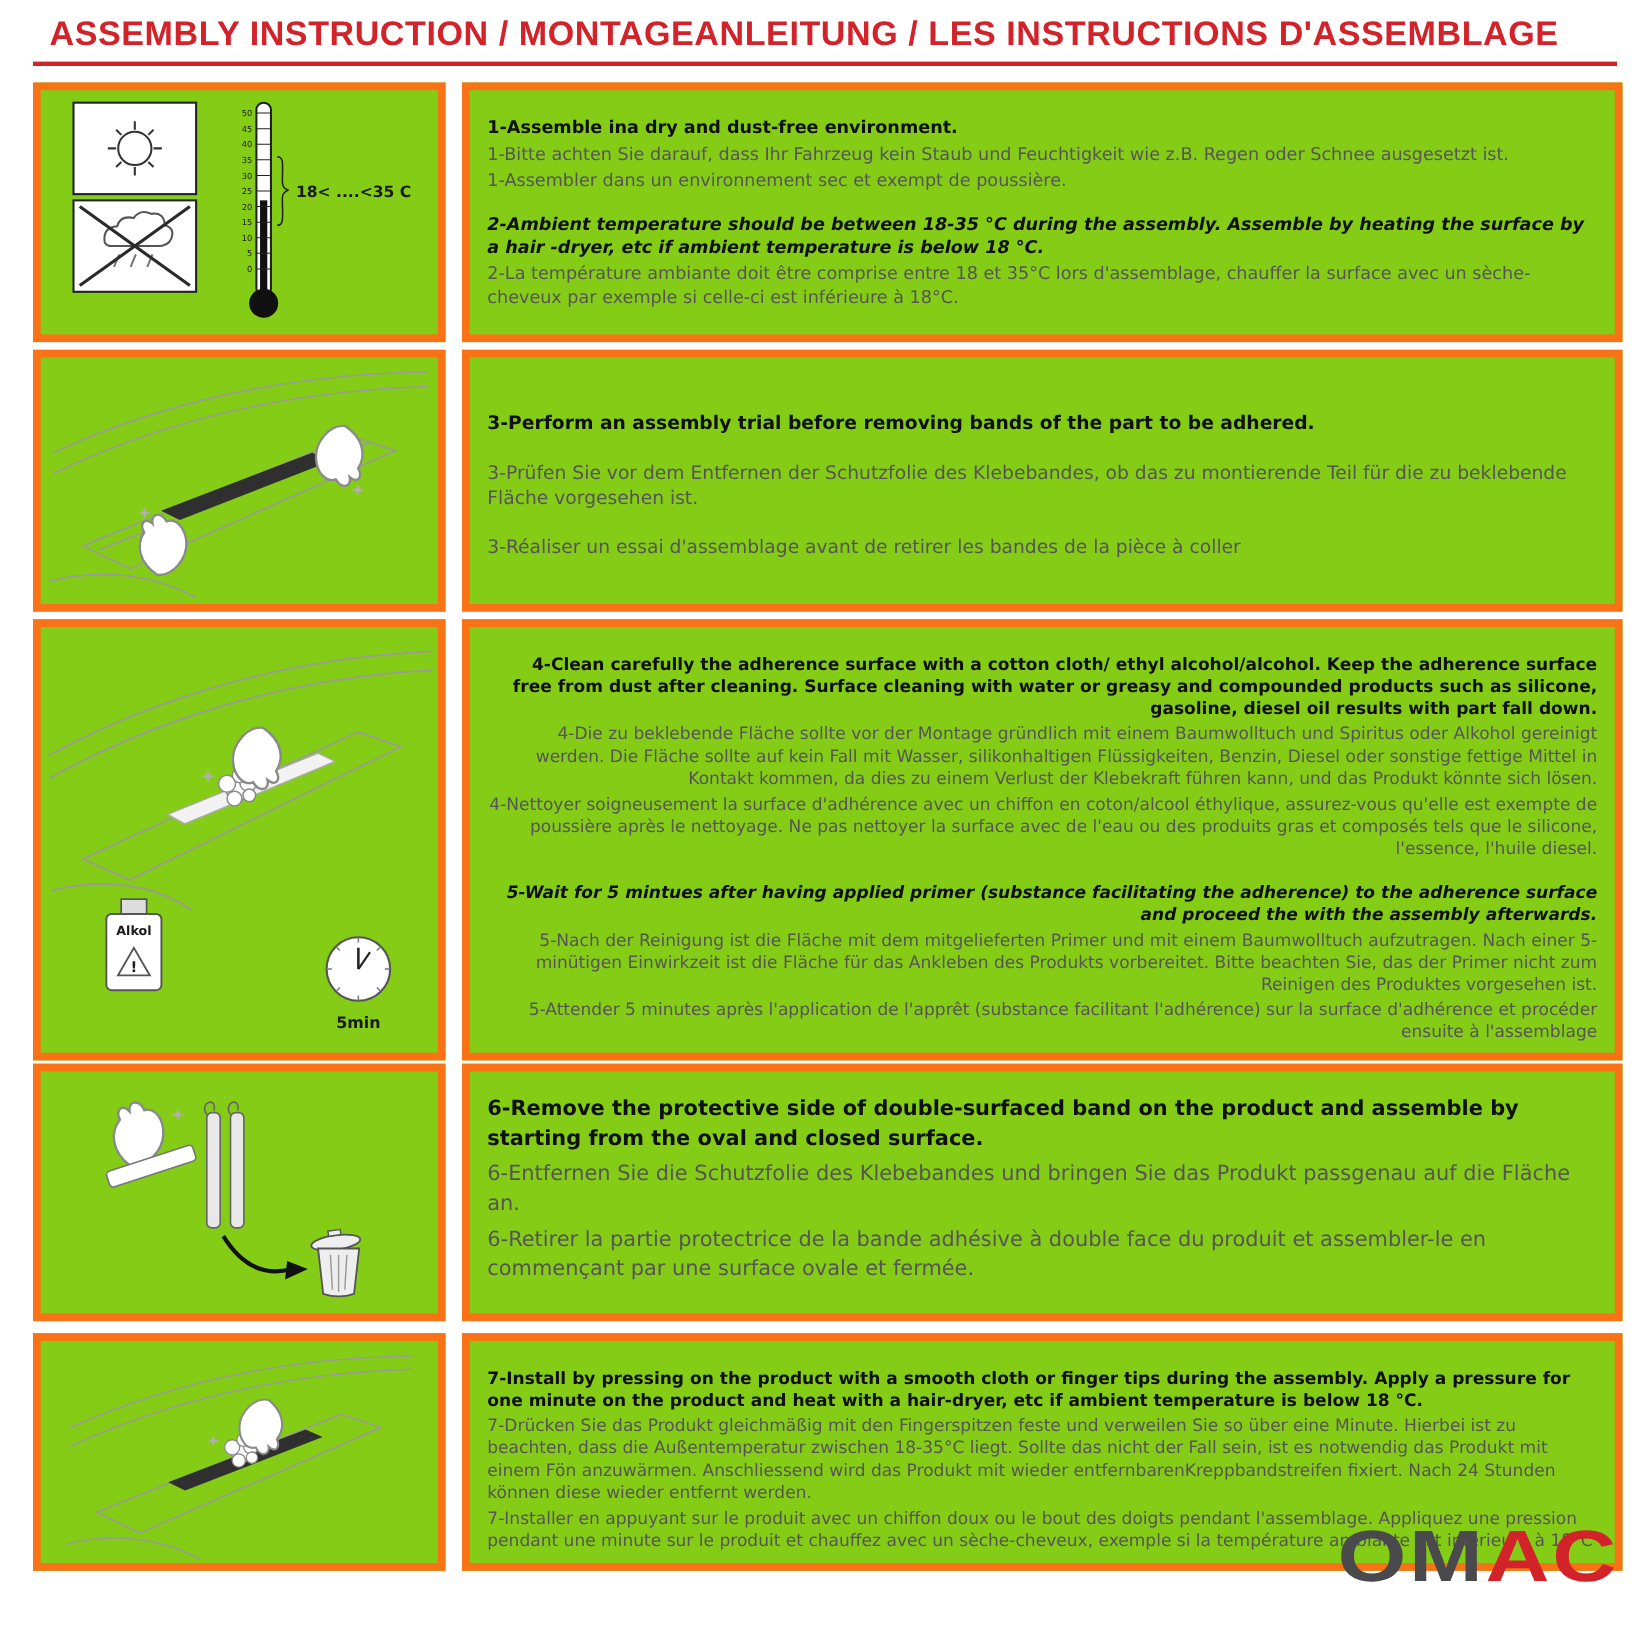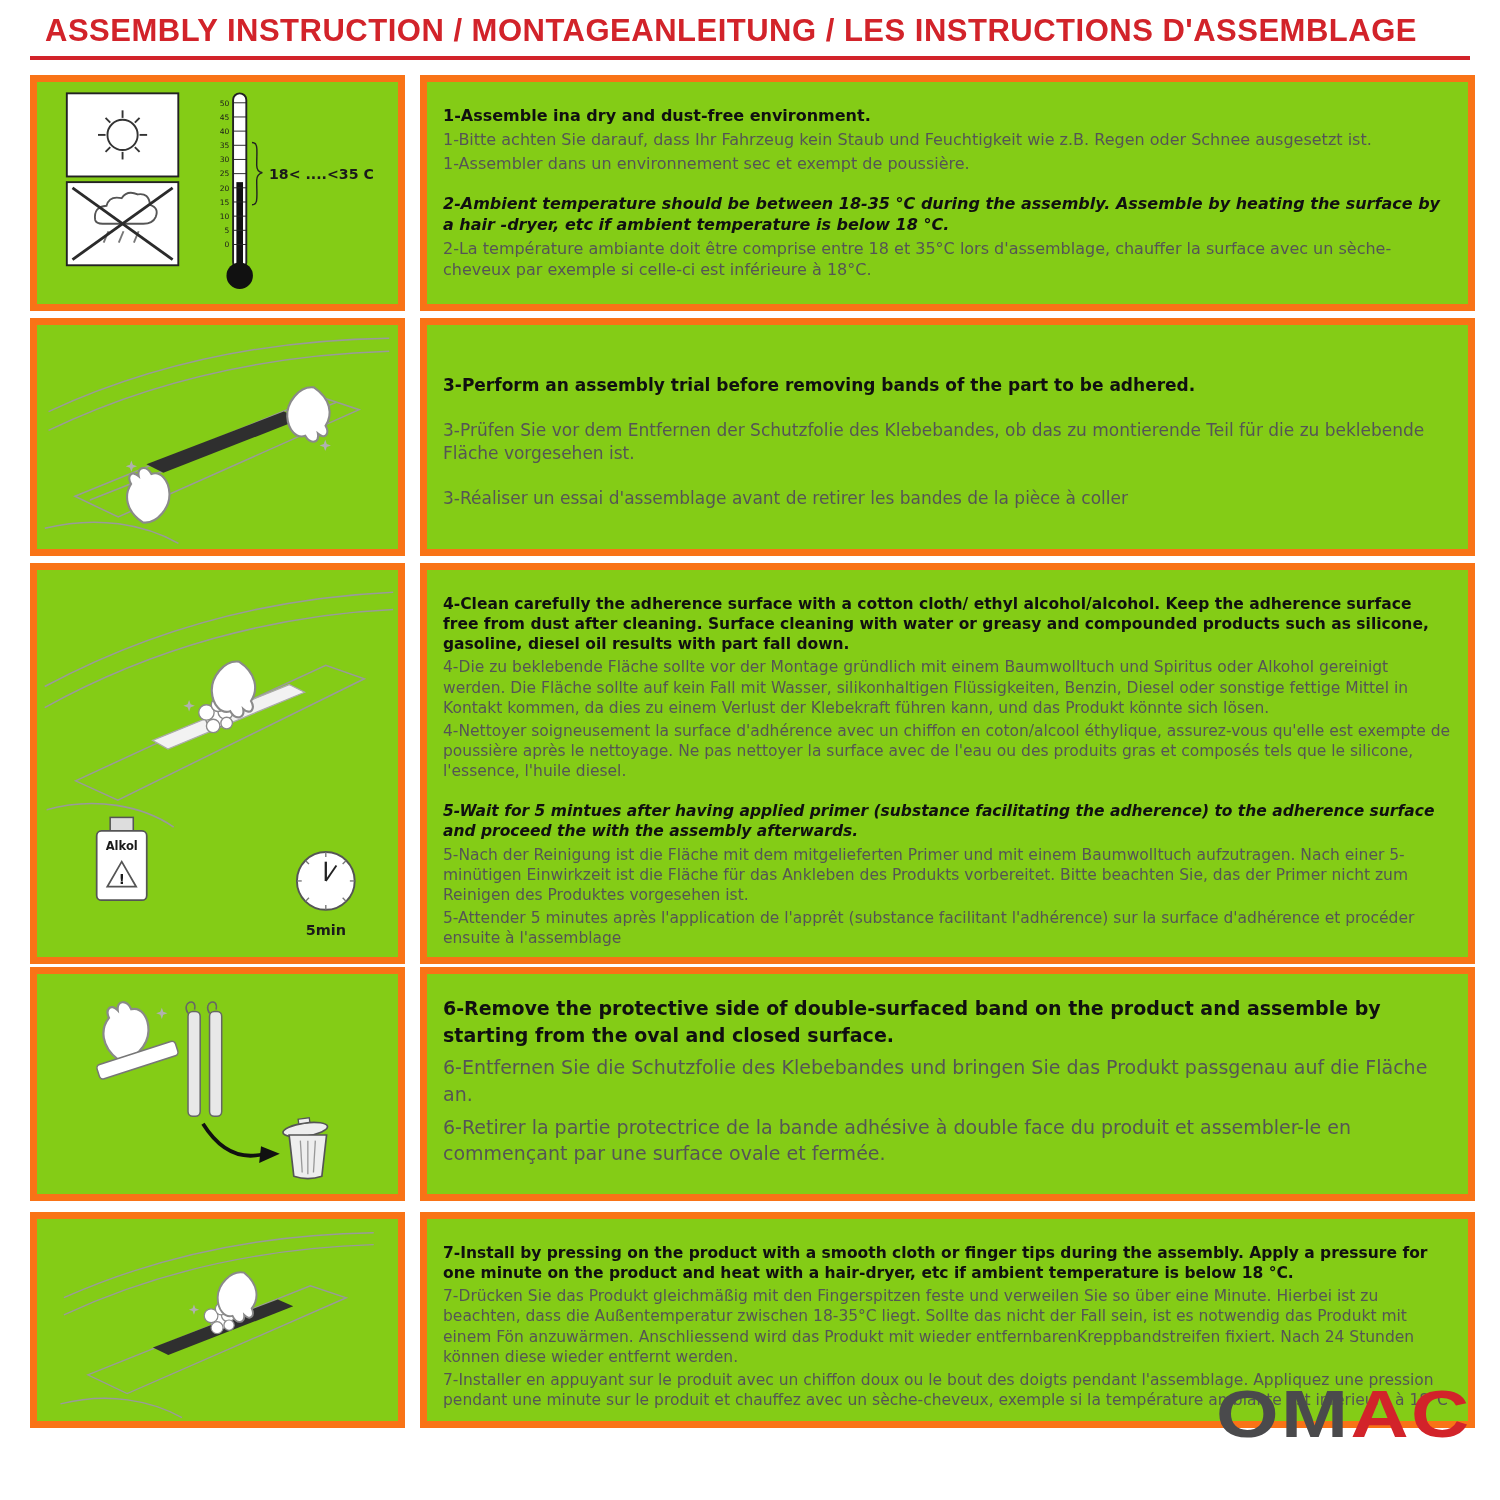--- a/index.html
+++ b/index.html
@@ -20,21 +20,21 @@
   .illus svg{ width:100%; height:100%; display:block; }
   .textbox{ left:390px; width:1055px; padding:24px 16px; overflow:hidden; }
   .tb-center{ display:flex; flex-direction:column; justify-content:center; }
 
   .textbox p{ margin:0 0 3px 0; color:#555; line-height:1.3; }
   .textbox p.b{ color:#101010; font-weight:bold; }
   .textbox p.gap{ margin-top:20px;font-style:italic; }
 
   .fs-1 p{ font-size:16px; }
   .fs-2 p{ font-size:17px; line-height:1.35; margin-bottom:6px;margin-top:16px; }
-  .fs-3 p{ font-size:15.5px; }
+  .fs-3 p{ font-size:15.5px;text-align:right; }
   .fs-4 p{ font-size:19px; line-height:1.4; margin-bottom:6px; }
   .fs-5 p{ font-size:15.5px; }
 
   #row1{ top:75px;  height:236px; }
   #row2{ top:318px; height:238px; }
   #row3{ top:563px; height:401px; }
   #row4{ top:967px; height:234px; }
   #row5{ top:1212px;height:216px; }
 
   

